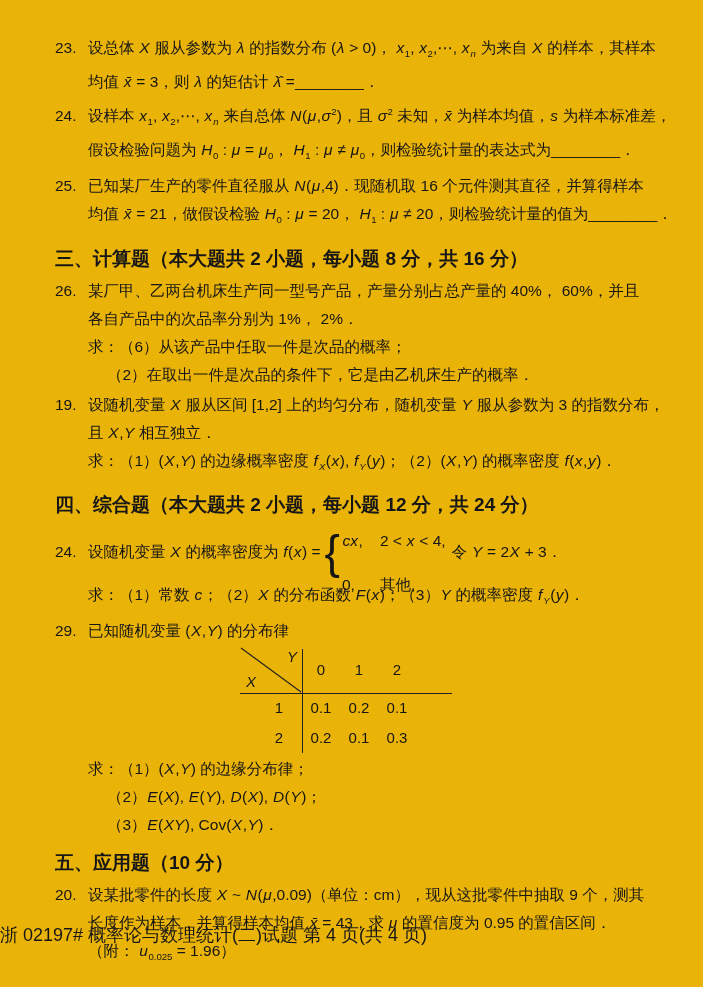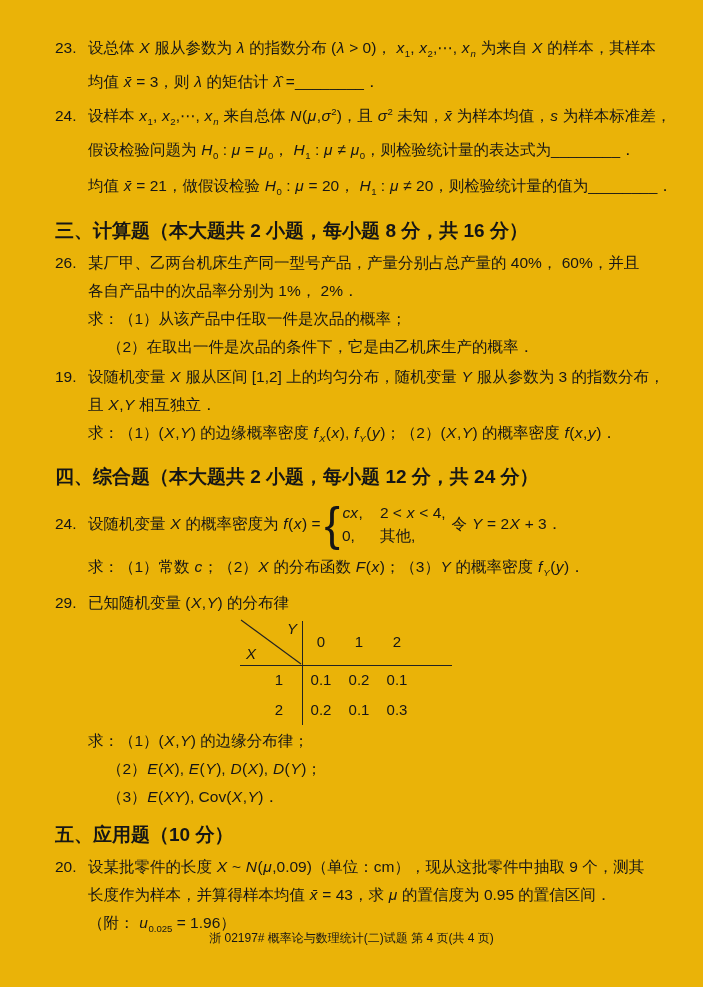--- a/index.html
+++ b/index.html
@@ -26,21 +26,21 @@
     margin-top:10px; margin-bottom:4px; white-space:nowrap;
   }
   
   .pwline { display:flex; align-items:center; height:58px; }
   .pwline .seg { flex:0 0 auto; }
   .brace {
     font-size:46px; font-weight:400; line-height:1;
     margin:0 2px 0 4px; color:#161616;
   }
   .cases { display:inline-flex; flex-direction:column; }
-  .case-row { display:flex; line-height:23px; }
+  .case-row { display:flex; line-height:23px;margin-top:21px; }
   .case-val { width:38px; }
   .outro { margin-left:6px; }
   
   .table29 { position:relative; width:212px; margin:2px 0 2px 185px; height:106px; }
   .tbl-vline { position:absolute; left:62px; top:2px; width:1px; height:104px; background:#222; }
   .tbl-hline { position:absolute; left:0; top:46px; width:212px; height:1px; background:#222; }
   .trow { display:flex; }
   .trow.head { height:46px; }
   .trow.body { height:30px; }
   .tcell {
@@ -48,48 +48,49 @@
     font-size:15px;
   }
   .tcell.corner { width:62px; position:relative; }
   .tcell.rhead { width:62px; padding-left:16px; }
   .diag { position:absolute; left:0; top:0; width:62px; height:46px; }
   .cy { position:absolute; top:1px; right:5px; font-style:italic; font-size:15px; }
   .cx { position:absolute; bottom:3px; left:6px; font-style:italic; font-size:15px; }
   
   .footer {
     position:absolute; left:0; right:0; bottom:40px;
-    text-align:center; font-size:12px; white-space:nowrap;
+    font-size:18px; white-space:nowrap;
   }
 </style>
 </head>
 <body>
 
 <div class="page">
 
   <div class="q">
     <div class="qline first"><span class="qnum">23.</span><span>设总体 <i>X</i> 服从参数为 <i>λ</i> 的指数分布 (<i>λ</i> &gt; 0)， <i>x</i><sub>1</sub>, <i>x</i><sub>2</sub>,⋯, <i>x</i><sub><i>n</i></sub> 为来自 <i>X</i> 的样本，其样本</span></div>
     <div class="qline">均值 <i>x̄</i> = 3，则 <i>λ</i> 的矩估计 <i>λ̂</i> =________．</div>
   </div>
 
   <div class="q">
     <div class="qline first"><span class="qnum">24.</span><span>设样本 <i>x</i><sub>1</sub>, <i>x</i><sub>2</sub>,⋯, <i>x</i><sub><i>n</i></sub> 来自总体 <i>N</i>(<i>μ</i>,<i>σ</i><sup>2</sup>)，且 <i>σ</i><sup>2</sup> 未知，<i>x̄</i> 为样本均值，<i>s</i> 为样本标准差，</span></div>
     <div class="qline">假设检验问题为 <i>H</i><sub>0</sub> : <i>μ</i> = <i>μ</i><sub>0</sub>， <i>H</i><sub>1</sub> : <i>μ</i> ≠ <i>μ</i><sub>0</sub>，则检验统计量的表达式为________．</div>
   </div>
 
   <div class="q">
+    <div class="qline first"><span class="qnum">25.</span><span>已知某厂生产的零件直径服从 <i>N</i>(<i>μ</i>,4)．现随机取 16 个元件测其直径，并算得样本</span></div>
     <div class="qline">均值 <i>x̄</i> = 21，做假设检验 <i>H</i><sub>0</sub> : <i>μ</i> = 20， <i>H</i><sub>1</sub> : <i>μ</i> ≠ 20，则检验统计量的值为________．</div>
   </div>
 
   <div class="sec">三、计算题（本大题共 2 小题，每小题 8 分，共 16 分）</div>
 
   <div class="q">
     <div class="qline first"><span class="qnum">26.</span><span>某厂甲、乙两台机床生产同一型号产品，产量分别占总产量的 40%， 60%，并且</span></div>
     <div class="qline">各自产品中的次品率分别为 1%， 2%．</div>
-    <div class="qline">求：（1）从该产品中任取一件是次品的概率；</div>
+    <div class="qline">求：（6）从该产品中任取一件是次品的概率；</div>
     <div class="qline sub2">（2）在取出一件是次品的条件下，它是由乙机床生产的概率．</div>
   </div>
 
   <div class="q">
     <div class="qline first"><span class="qnum">19.</span><span>设随机变量 <i>X</i> 服从区间 [1,2] 上的均匀分布，随机变量 <i>Y</i> 服从参数为 3 的指数分布，</span></div>
     <div class="qline">且 <i>X</i>,<i>Y</i> 相互独立．</div>
     <div class="qline">求：（1）(<i>X</i>,<i>Y</i>) 的边缘概率密度 <i>f</i><sub><i>X</i></sub>(<i>x</i>), <i>f</i><sub><i>Y</i></sub>(<i>y</i>)；（2）(<i>X</i>,<i>Y</i>) 的概率密度 <i>f</i>(<i>x</i>,<i>y</i>)．</div>
   </div>
 
   <div class="sec">四、综合题（本大题共 2 小题，每小题 12 分，共 24 分）</div>

